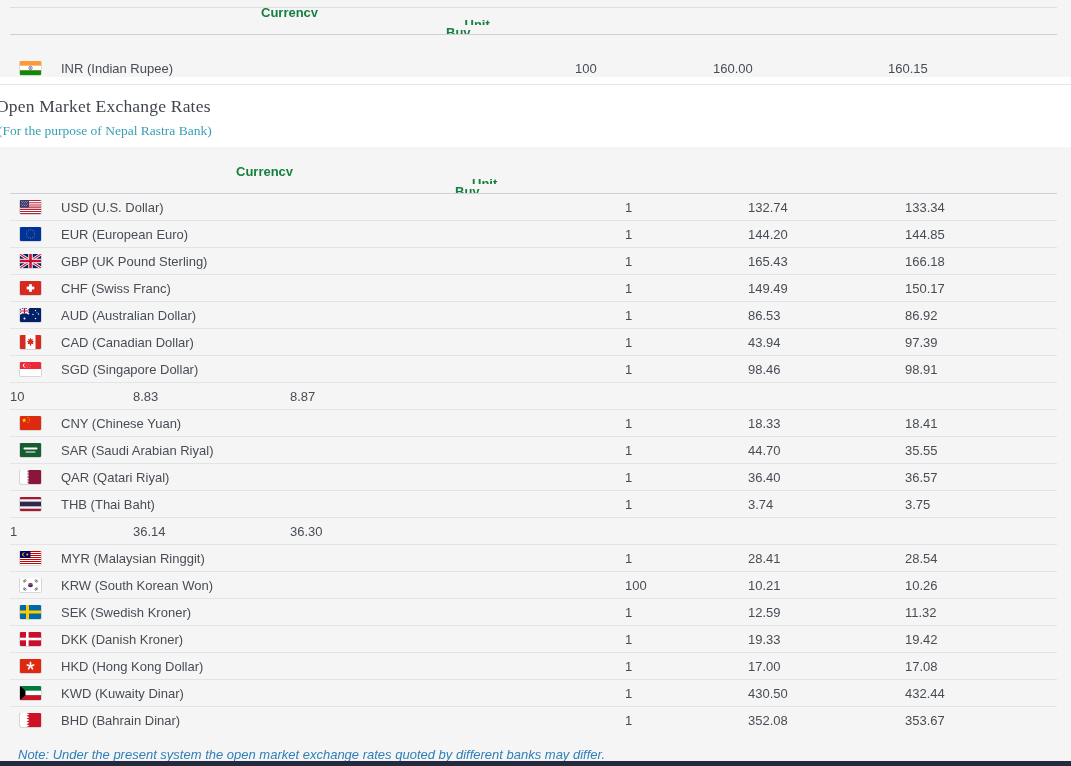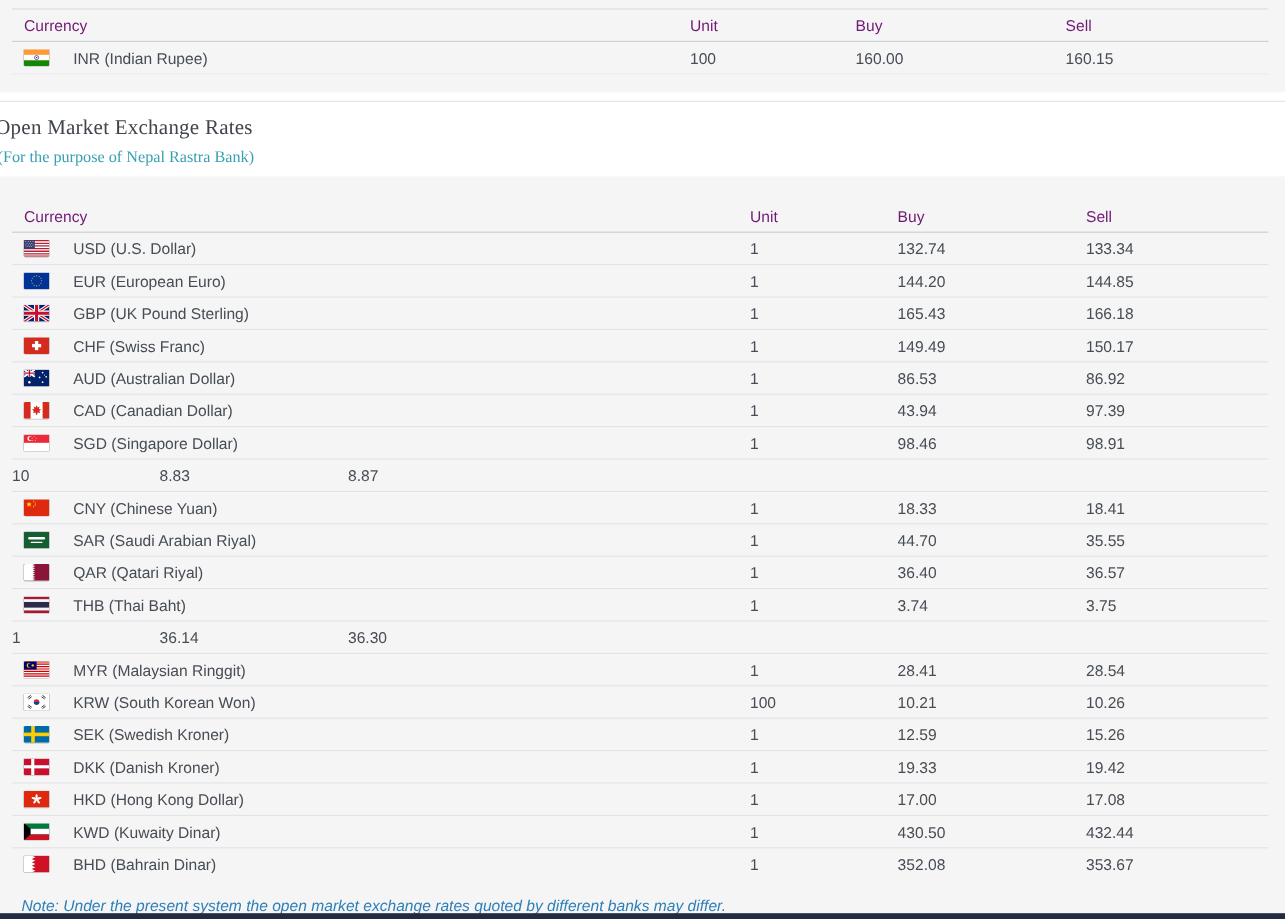--- a/index.html
+++ b/index.html
@@ -9,29 +9,29 @@
     font-family:"Liberation Sans",sans-serif;
     color:#474d54;
   }
   
   .table{margin-left:10px;margin-right:14px;}
   .t-row{
     display:flex;align-items:center;height:26px;
     border-bottom:1px solid #e3e4e6;
     font-size:13px;color:#474d54;
   }
-  .t-head{font-weight:400;color:#701a75;border-bottom-color:#ced0d3;}
+  .t-head{font-weight:700;color:#15803d;border-bottom-color:#ced0d3;flex-direction:column;}
   .cell{box-sizing:border-box;white-space:nowrap;overflow:hidden;}
   .c-currency{display:flex;align-items:center;padding-left:10px;}
   .flag{flex:0 0 21px;width:21px;height:14px;margin-right:20px;border-radius:1px;
         box-shadow:0 0 0 0.5px rgba(0,0,0,.25);line-height:0;}
   .flag svg{display:block;border-radius:1px;}
   
   .inr-table{margin-top:7px;border-top:1px solid #dcdee0;}
-  .inr-table .t-row:last-child{border-bottom-color:#ebecee;}
+  .inr-table .t-row:last-child{border-bottom-color:#ebecee;margin-top:20px;}
   .inr-table .c-currency{width:565px;}
   .inr-table .c-unit{width:138px;}
   .inr-table .c-buy{width:175px;}
   .inr-table .c-sell{flex:1;}
   
   .open-table{margin-top:20px;}
   .open-table .t-row:last-child{border-bottom:none;}
   .open-table .c-currency{width:615px;}
   .open-table .c-unit{width:123px;}
   .open-table .c-buy{width:157px;}
@@ -365,21 +365,21 @@
               <svg viewBox="0 0 21 14" width="21" height="14">
                 <rect width="21" height="14" fill="#006aa7"></rect>
                 <rect x="6" width="3" height="14" fill="#fecc00"></rect>
                 <rect y="5.5" width="21" height="3" fill="#fecc00"></rect>
               </svg>
             </span>
             <span>SEK (Swedish Kroner)</span>
           </div>
           <div class="cell c-unit">1</div>
           <div class="cell c-buy">12.59</div>
-          <div class="cell c-sell">15.26</div>
+          <div class="cell c-sell">11.32</div>
         </div>
         <div class="t-row">
           <div class="cell c-currency">
             <span class="flag">
               <svg viewBox="0 0 21 14" width="21" height="14">
                 <rect width="21" height="14" fill="#c8102e"></rect>
                 <rect x="6" width="2.6" height="14" fill="#fff"></rect>
                 <rect y="5.7" width="21" height="2.6" fill="#fff"></rect>
               </svg>
             </span>

